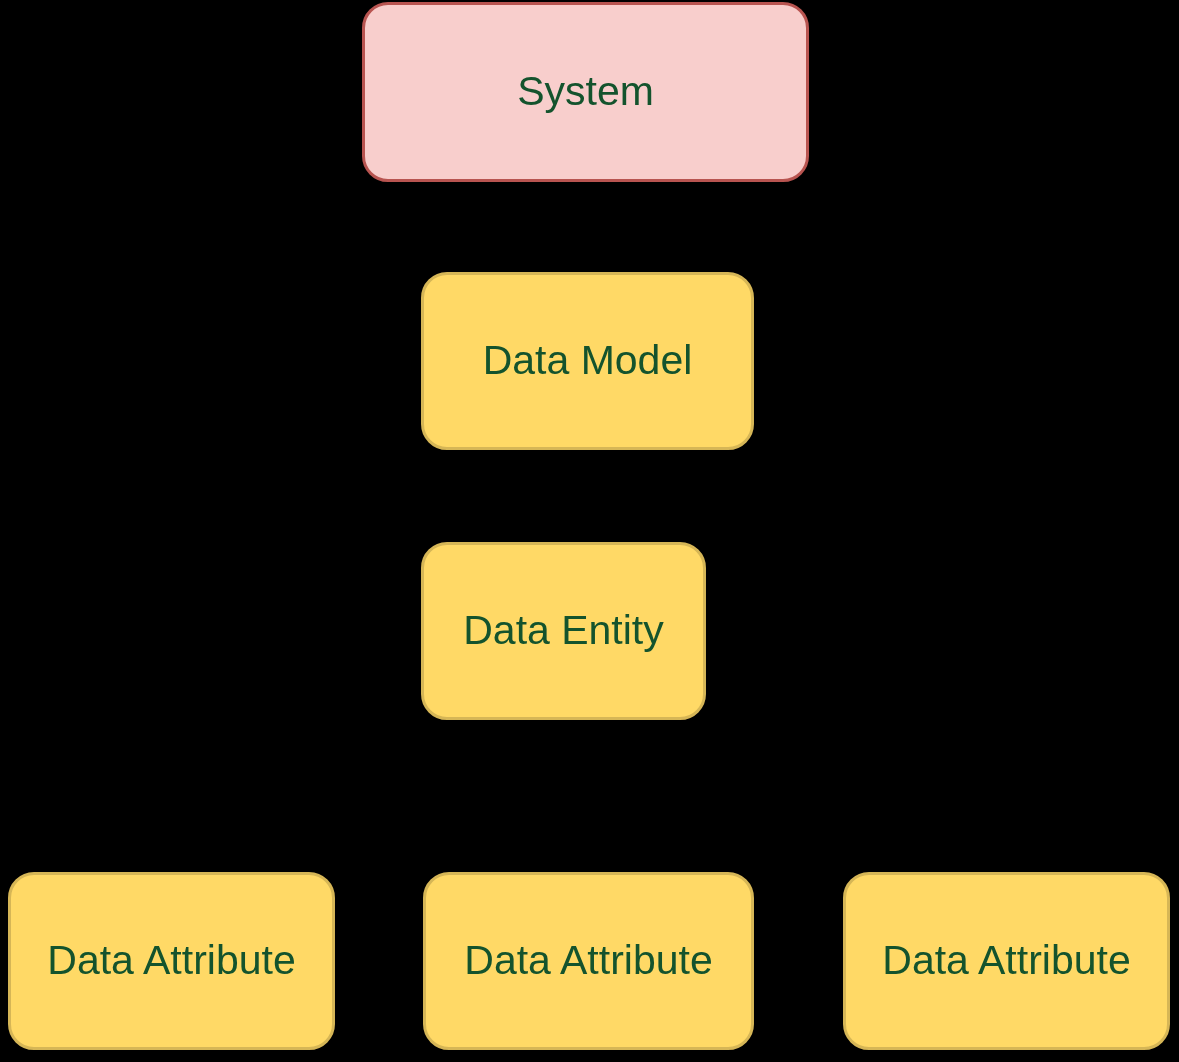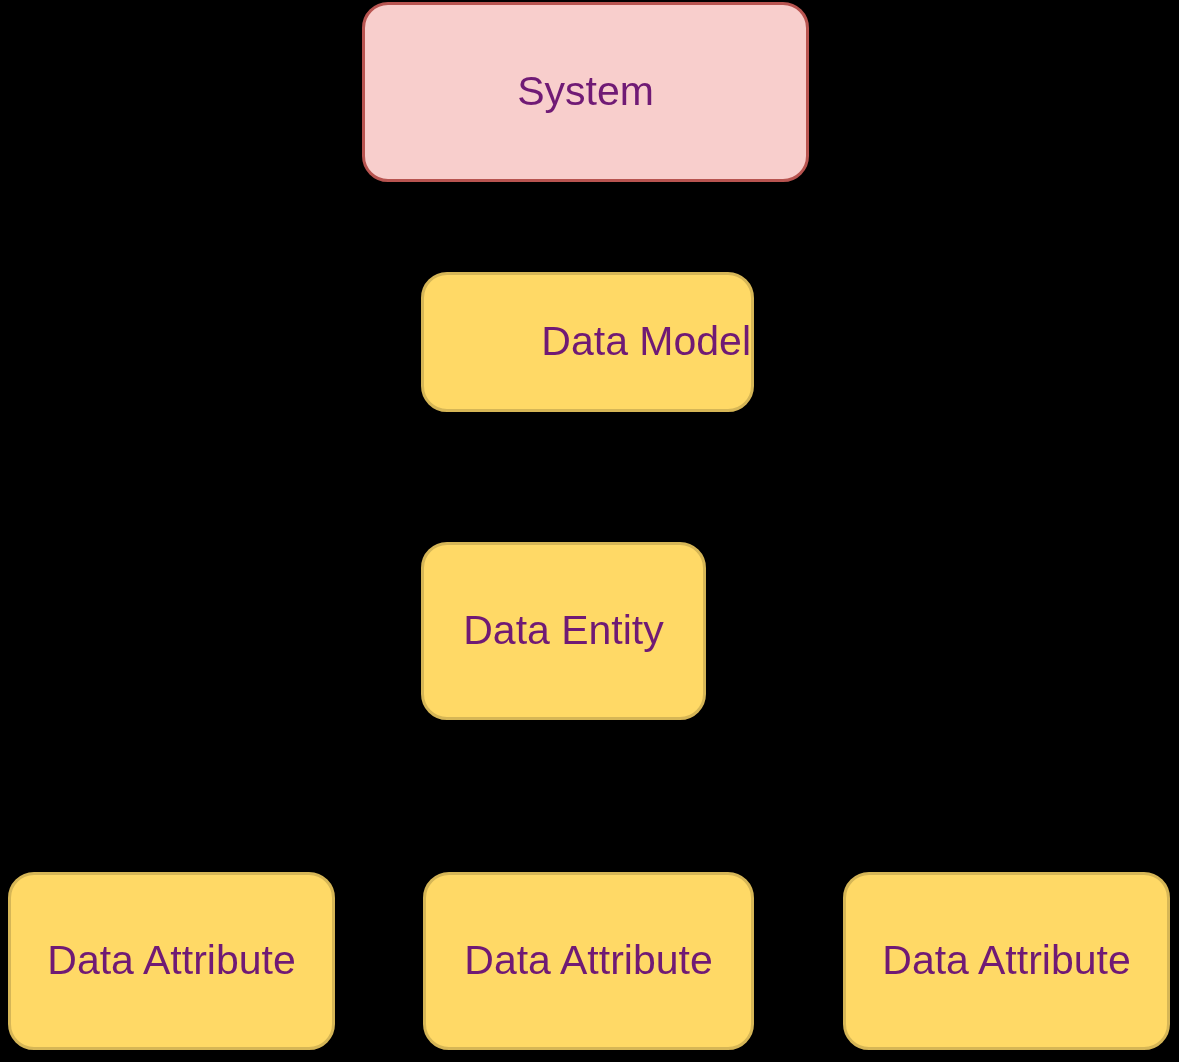--- a/index.html
+++ b/index.html
@@ -30,28 +30,28 @@
   .node {
     position: absolute;
     box-sizing: border-box;
     border: 3px solid #000;
     border-radius: 26px;
     display: flex;
     align-items: center;
     justify-content: center;
     font-size: 41px;
     line-height: 1.2;
-    color: #701a75;
+    color: #14532d;
     text-align: center;
   }
   .node-label {
     white-space: nowrap;
   }
   #node-system       { left: 362px; top: 2px;   width: 447px; height: 180px; }
-  #node-data-model   { left: 421px; top: 272px; width: 333px; height: 140px; justify-content: flex-end; }
+  #node-data-model   { left: 421px; top: 272px; width: 333px; height: 178px; }
   #node-data-entity  { left: 421px; top: 542px; width: 285px; height: 178px; }
   #node-attr-left    { left: 8px;   top: 872px; width: 327px; height: 178px; }
   #node-attr-middle  { left: 423px; top: 872px; width: 331px; height: 178px; }
   #node-attr-right   { left: 843px; top: 872px; width: 327px; height: 178px; }
 </style>
 </head>
 <body style="background: rgb(0, 0, 0);">
 
 <div class="canvas">
 

